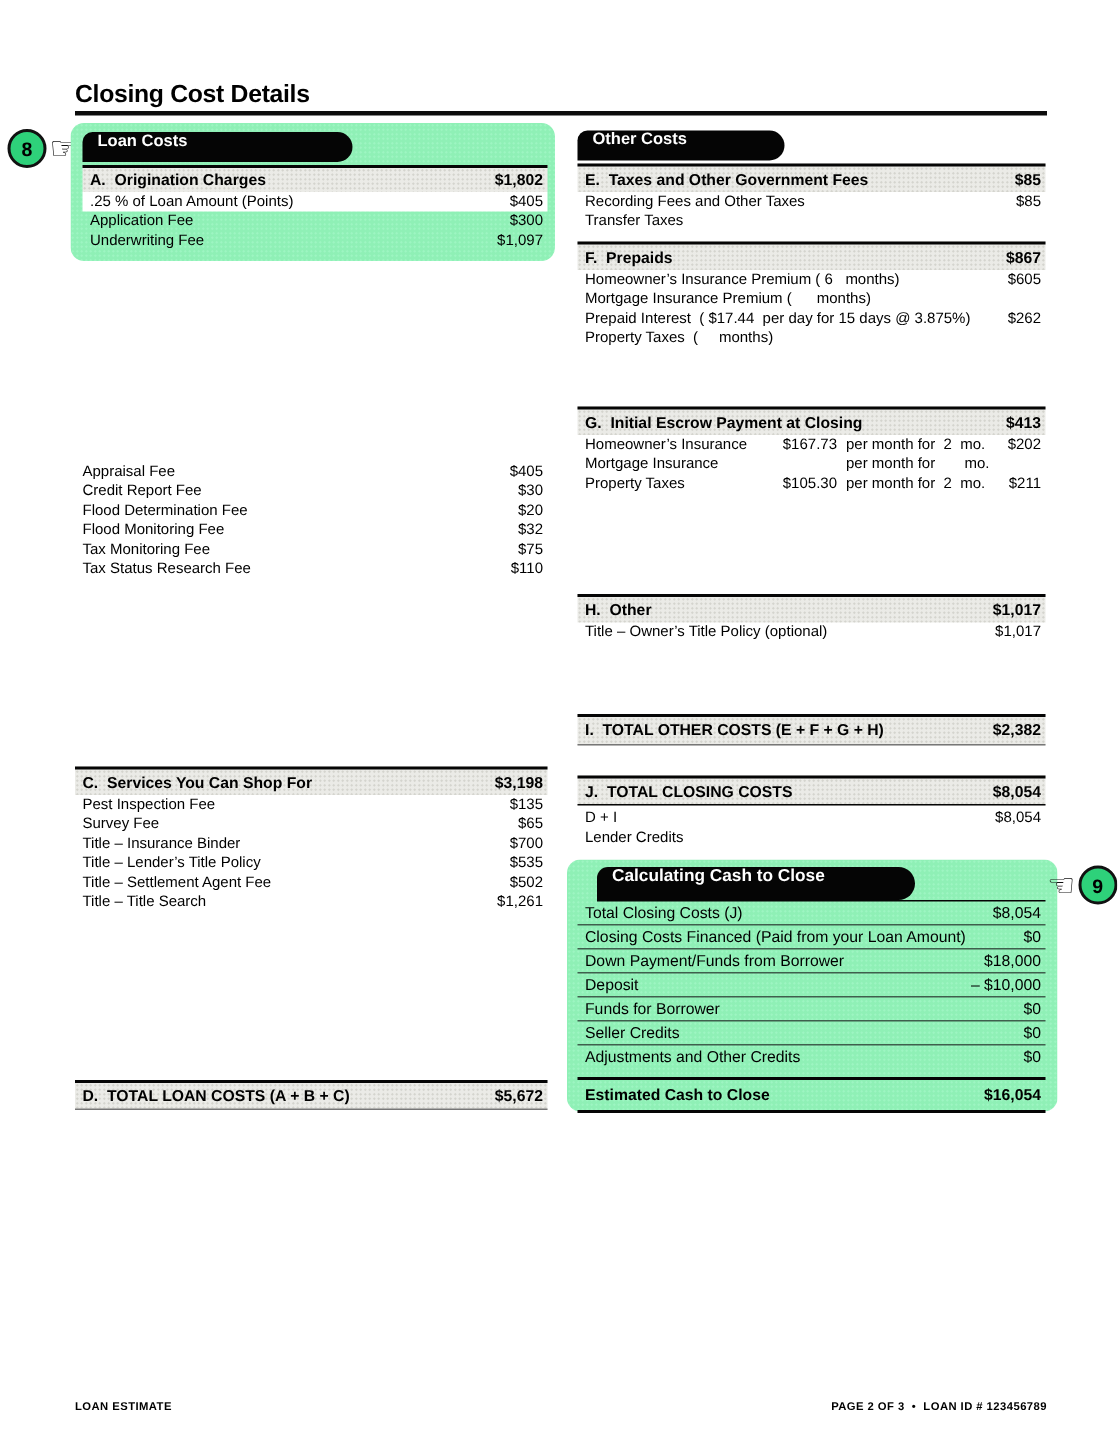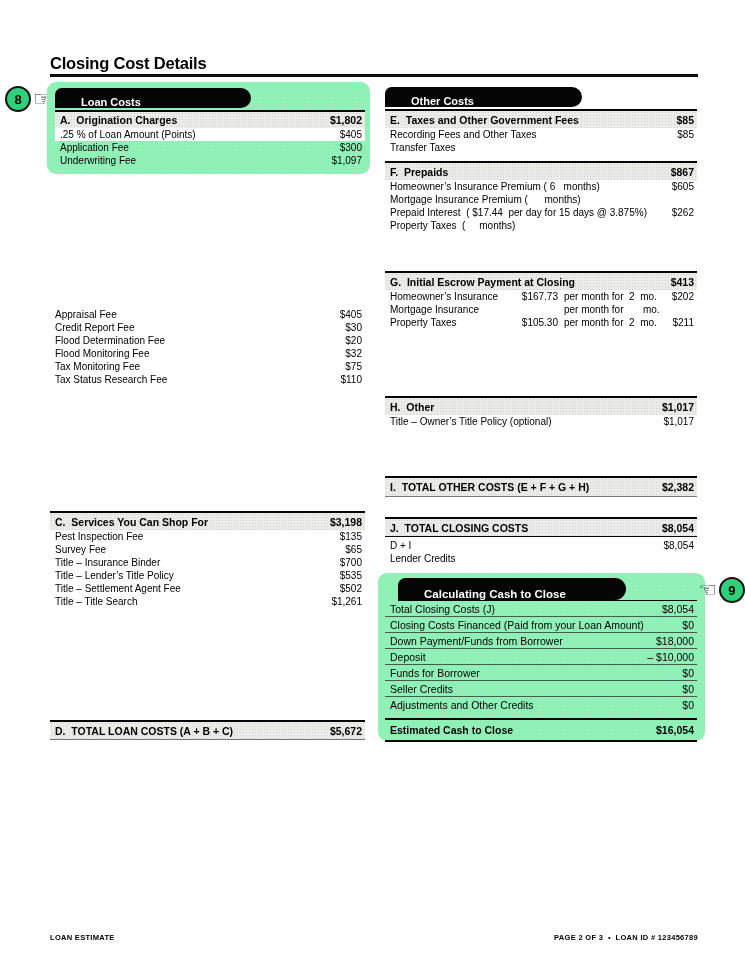--- a/index.html
+++ b/index.html
@@ -7,21 +7,21 @@
     position:relative; width:745px; height:964px; background:#fff;
     font-family:"Liberation Sans", sans-serif; color:#000; overflow:hidden;
   }
   .abs{position:absolute; box-sizing:border-box;}
   .page-title{font-size:16.5px; font-weight:bold; letter-spacing:-0.2px; white-space:pre;}
   .title-rule{background:#0c0c0c; height:3px;}
 
   
   .tab{
     background:#050505; color:#fff; font-weight:bold; font-size:11px;
-    display:flex; align-items:flex-end; padding-left:26px;
+    display:flex; align-items:flex-start; padding-left:10px;
     border-radius:8px 12px 12px 0; white-space:pre;
   }
 
   
   .sec-head{
     display:flex; justify-content:space-between; align-items:center;
     background-color:var(--header-gray,#ebebe7);
     background-image:radial-gradient(#d2d2cc 0.6px, transparent 0.7px);
     background-size:3px 3px;
     border-top:2px solid #050505;
@@ -137,21 +137,21 @@
     <div class="row"><span class="lbl">Title – Title Search</span><span class="amt">$1,261</span></div>
   </div>
 
   <div class="abs" style="left:50px; top:720px; width:315px;">
     <div class="sec-head total" style="height:17px;">
       <span>D.  TOTAL LOAN COSTS (A + B + C)</span>
       <span>$5,672</span>
     </div>
   </div>
 
-  <div class="abs tab" style="left:385px; top:87px; width:197px; height:20px;">
+  <div class="abs tab" style="left:385px; top:87px; width:138px; height:20px;">
     <span>Other Costs</span>
   </div>
 
   <div class="abs" style="left:385px; top:109px; width:312px;">
     <div class="sec-head" style="height:17px;">
       <span>E.  Taxes and Other Government Fees</span>
       <span>$85</span>
     </div>
     <div class="row"><span class="lbl">Recording Fees and Other Taxes</span><span class="amt">$85</span></div>
     <div class="row"><span class="lbl">Transfer Taxes</span><span class="amt"></span></div>

